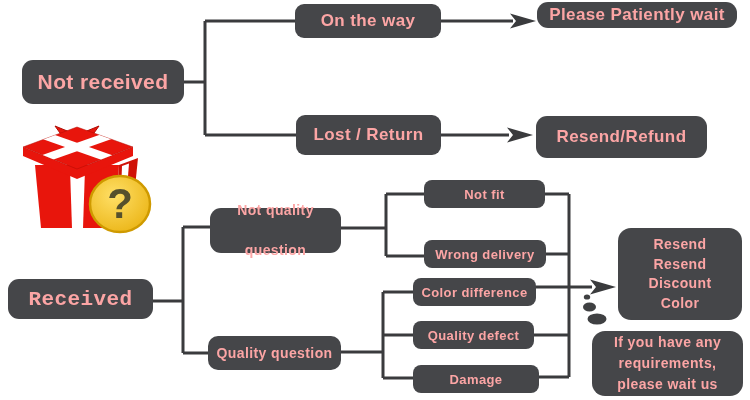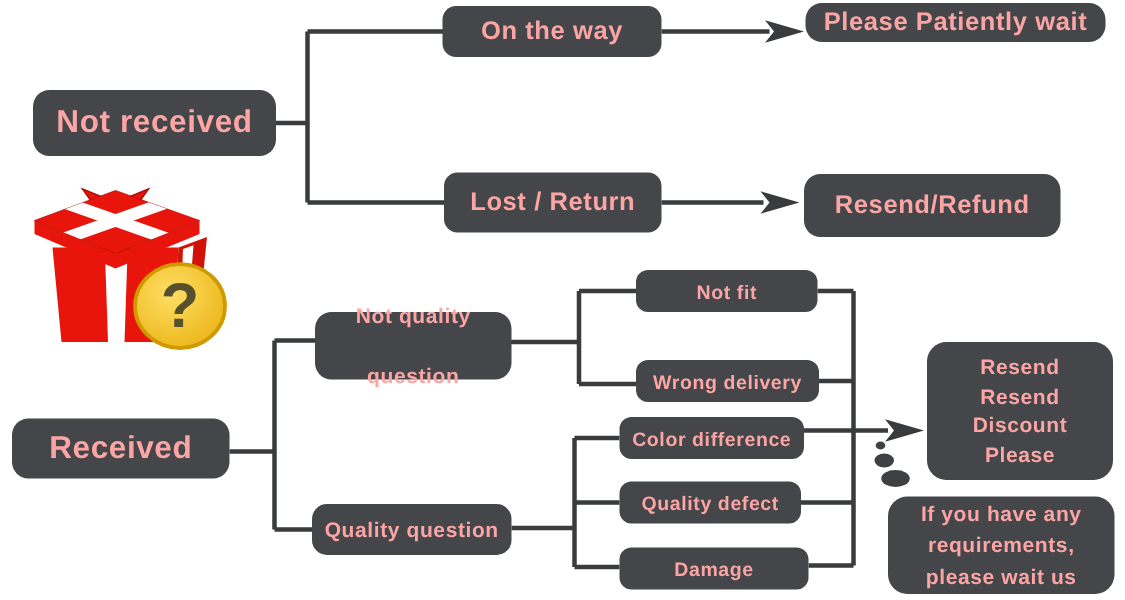--- a/index.html
+++ b/index.html
@@ -13,21 +13,21 @@
     display:flex;flex-direction:column;align-items:center;justify-content:center;
     text-align:center;letter-spacing:.4px;box-sizing:border-box;
   }
   
   .n-not-received{left:10px;top:60px;width:162px;height:44px;border-radius:11px;font-size:21px;margin-left:12px;}
   .n-on-the-way{left:295px;top:4px;width:146px;height:34px;border-radius:9px;font-size:17px;}
   .n-please-wait{left:537px;top:2px;width:200px;height:26px;border-radius:11px;font-size:17px;}
   .n-lost-return{left:296px;top:115px;width:145px;height:40px;border-radius:9px;font-size:17px;}
   .n-resend-refund{left:536px;top:116px;width:171px;height:42px;border-radius:11px;font-size:17px;}
   
-  .n-received{left:8px;top:279px;width:145px;height:40px;border-radius:11px;font-size:21px;}
+  .n-received{left:8px;top:279px;width:145px;height:40px;border-radius:11px;font-size:21px;font-family:Liberation Mono, monospace;}
   .n-not-quality{left:210px;top:208px;width:131px;height:45px;border-radius:11px;font-size:14px;line-height:19px;gap:21px;}
   .n-not-fit{left:424px;top:180px;width:121px;height:28px;border-radius:8px;font-size:13px;}
   .n-wrong-delivery{left:424px;top:240px;width:122px;height:28px;border-radius:8px;font-size:13px;}
   .n-quality-question{left:208px;top:336px;width:133px;height:34px;border-radius:10px;font-size:14px;}
   .n-color-difference{left:413px;top:278px;width:123px;height:28px;border-radius:8px;font-size:13px;}
   .n-quality-defect{left:413px;top:321px;width:121px;height:28px;border-radius:8px;font-size:13px;}
   .n-damage{left:413px;top:365px;width:126px;height:28px;border-radius:8px;font-size:13px;}
   .n-outcome{left:618px;top:228px;width:124px;height:92px;border-radius:13px;font-size:14px;line-height:19.5px;}
   .n-note{left:592px;top:331px;width:151px;height:65px;border-radius:13px;font-size:14px;line-height:21px;}
   .gift{position:absolute;left:15px;top:125px;z-index:1;}
@@ -148,21 +148,21 @@
   </div>
 
   <div class="node n-damage">
     <span>Damage</span>
   </div>
 
   <div class="node n-outcome">
     <span>Resend</span>
     <span>Resend</span>
     <span>Discount</span>
-    <span>Please</span>
+    <span>Color</span>
   </div>
 
   <div class="node n-note">
     <span>If you have any</span>
     <span>requirements,</span>
     <span>please wait us</span>
   </div>
 
 </div>
 

